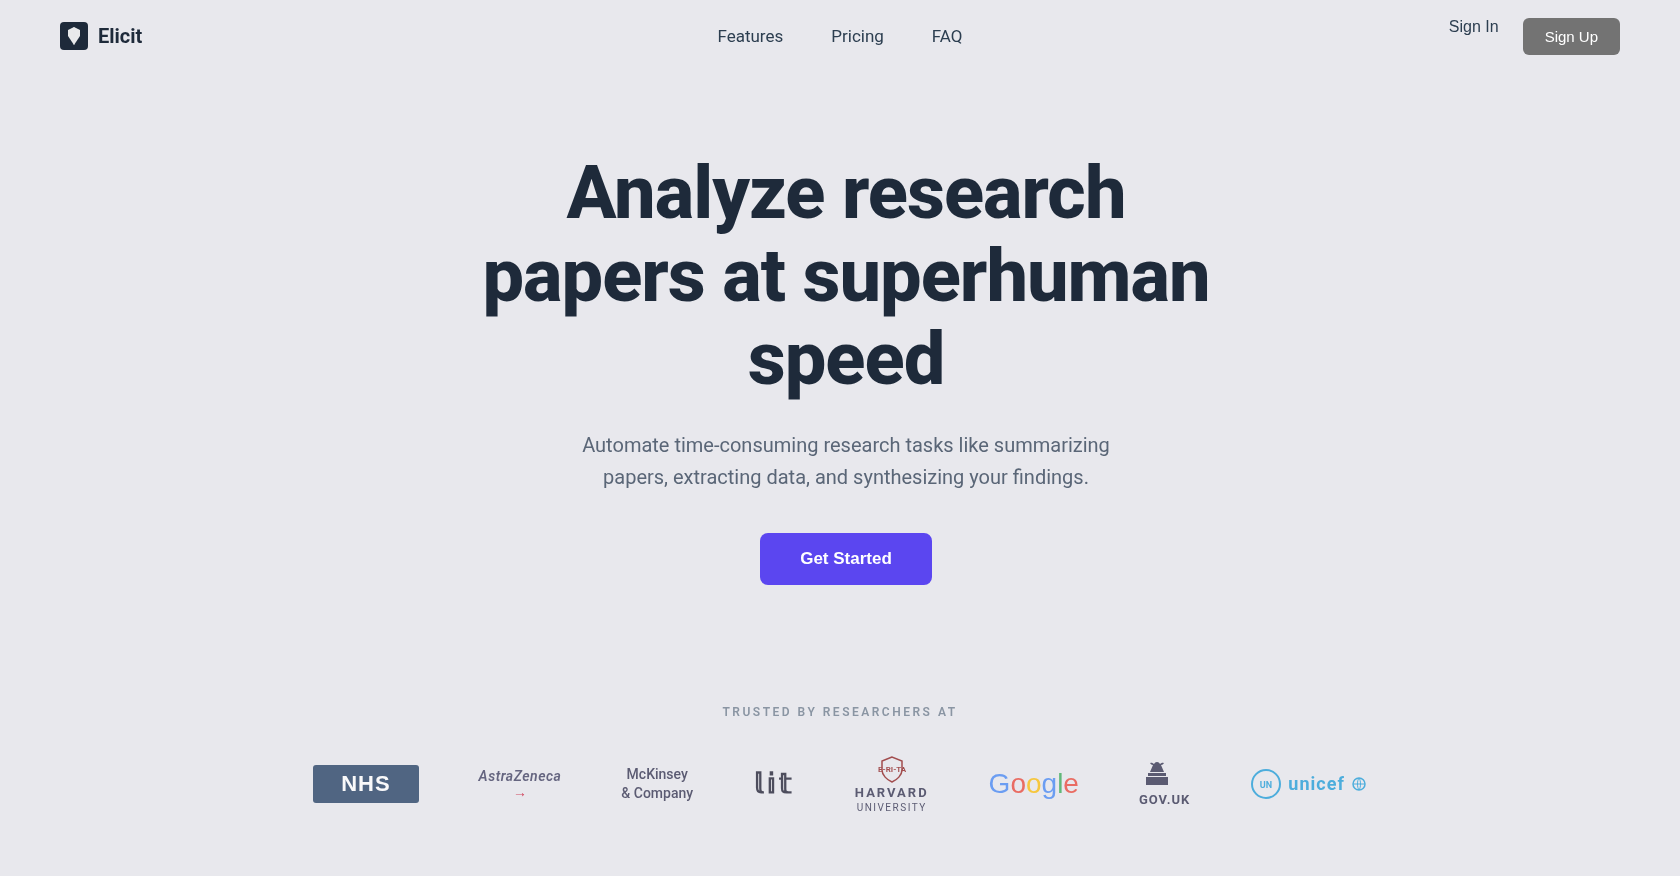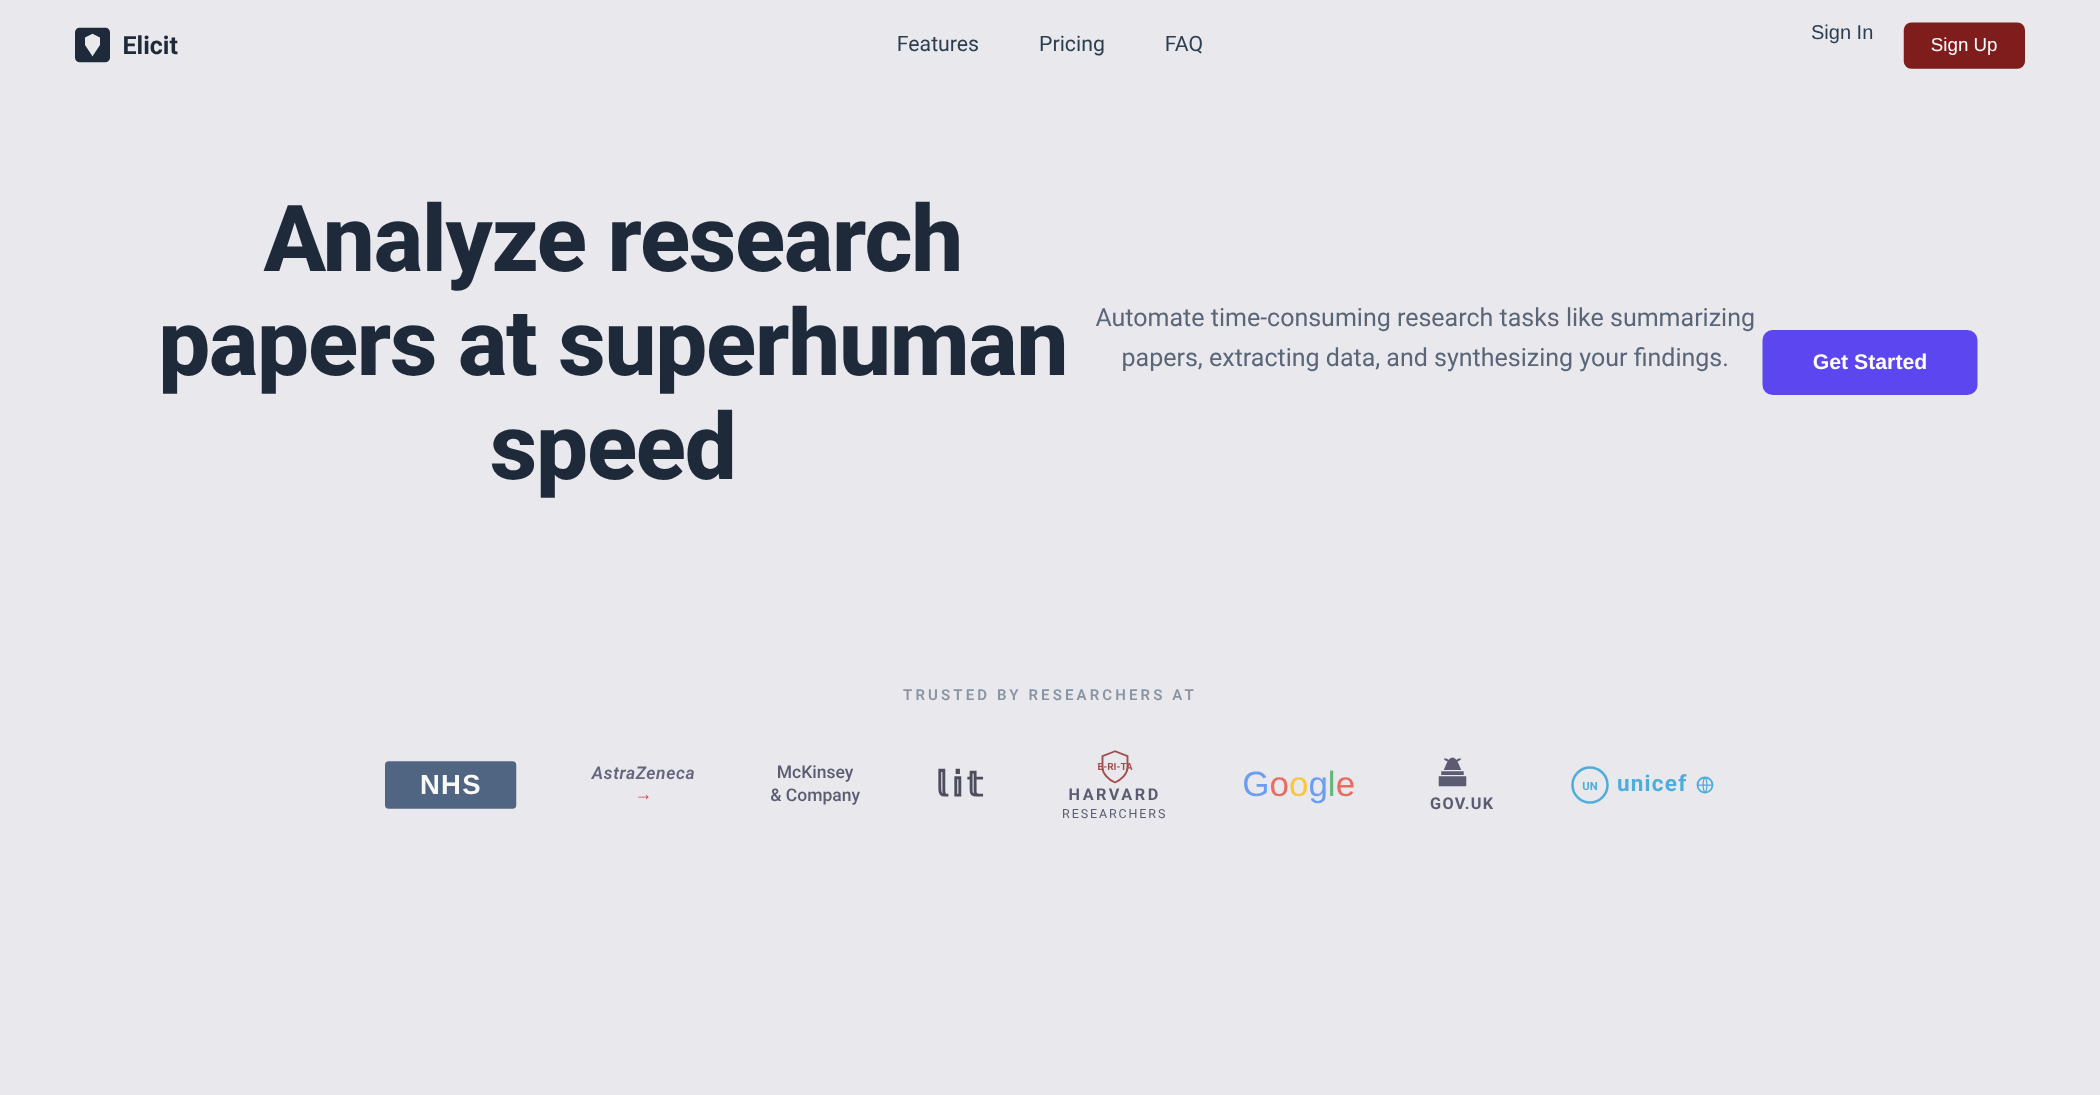--- a/index.html
+++ b/index.html
@@ -69,32 +69,32 @@
       color: #2c3e50;
       background: none;
       border: none;
       cursor: pointer;
       font-weight: 400;
     }
 
     .sign-up-btn {
       font-size: 15px;
       color: #ffffff;
-      background-color: #7f1d1d;
+      background-color: #737373;
       border: none;
       border-radius: 6px;
       padding: 10px 22px;
       cursor: pointer;
       font-weight: 500;
     }
 
     
     .hero {
       display: flex;
-      flex-direction: row;
+      flex-direction: column;
       align-items: center;
       justify-content: center;
       padding: 80px 32px 60px;
       text-align: center;
       margin-left: 12px;
     }
 
     .hero-title {
       font-size: 74px;
       font-weight: 800;
@@ -328,21 +328,21 @@
       <div class="mit-logo">𝕝𝕚𝕥</div>
     </div>
 
     <div class="logo-item">
       <div class="harvard-logo">
         <svg width="28" height="28" viewBox="0 0 28 28">
           <path d="M14 2L4 6V15C4 20 9 25 14 27C19 25 24 20 24 15V6L14 2Z" fill="none" stroke="#8b1a1a" stroke-width="1.5"></path>
           <text x="14" y="17" text-anchor="middle" font-size="8" fill="#8b1a1a" font-weight="bold">VE-RI-TAS</text>
         </svg>
         <span class="harvard-text">HARVARD</span>
-        <span class="harvard-sub">RESEARCHERS</span>
+        <span class="harvard-sub">UNIVERSITY</span>
       </div>
     </div>
 
     <div class="logo-item">
       <span class="google-logo">
         <span class="g-blue">G</span><span class="g-red">o</span><span class="g-yellow">o</span><span class="g-blue2">g</span><span class="g-green">l</span><span class="g-red2">e</span>
       </span>
     </div>
 
     <div class="logo-item">

